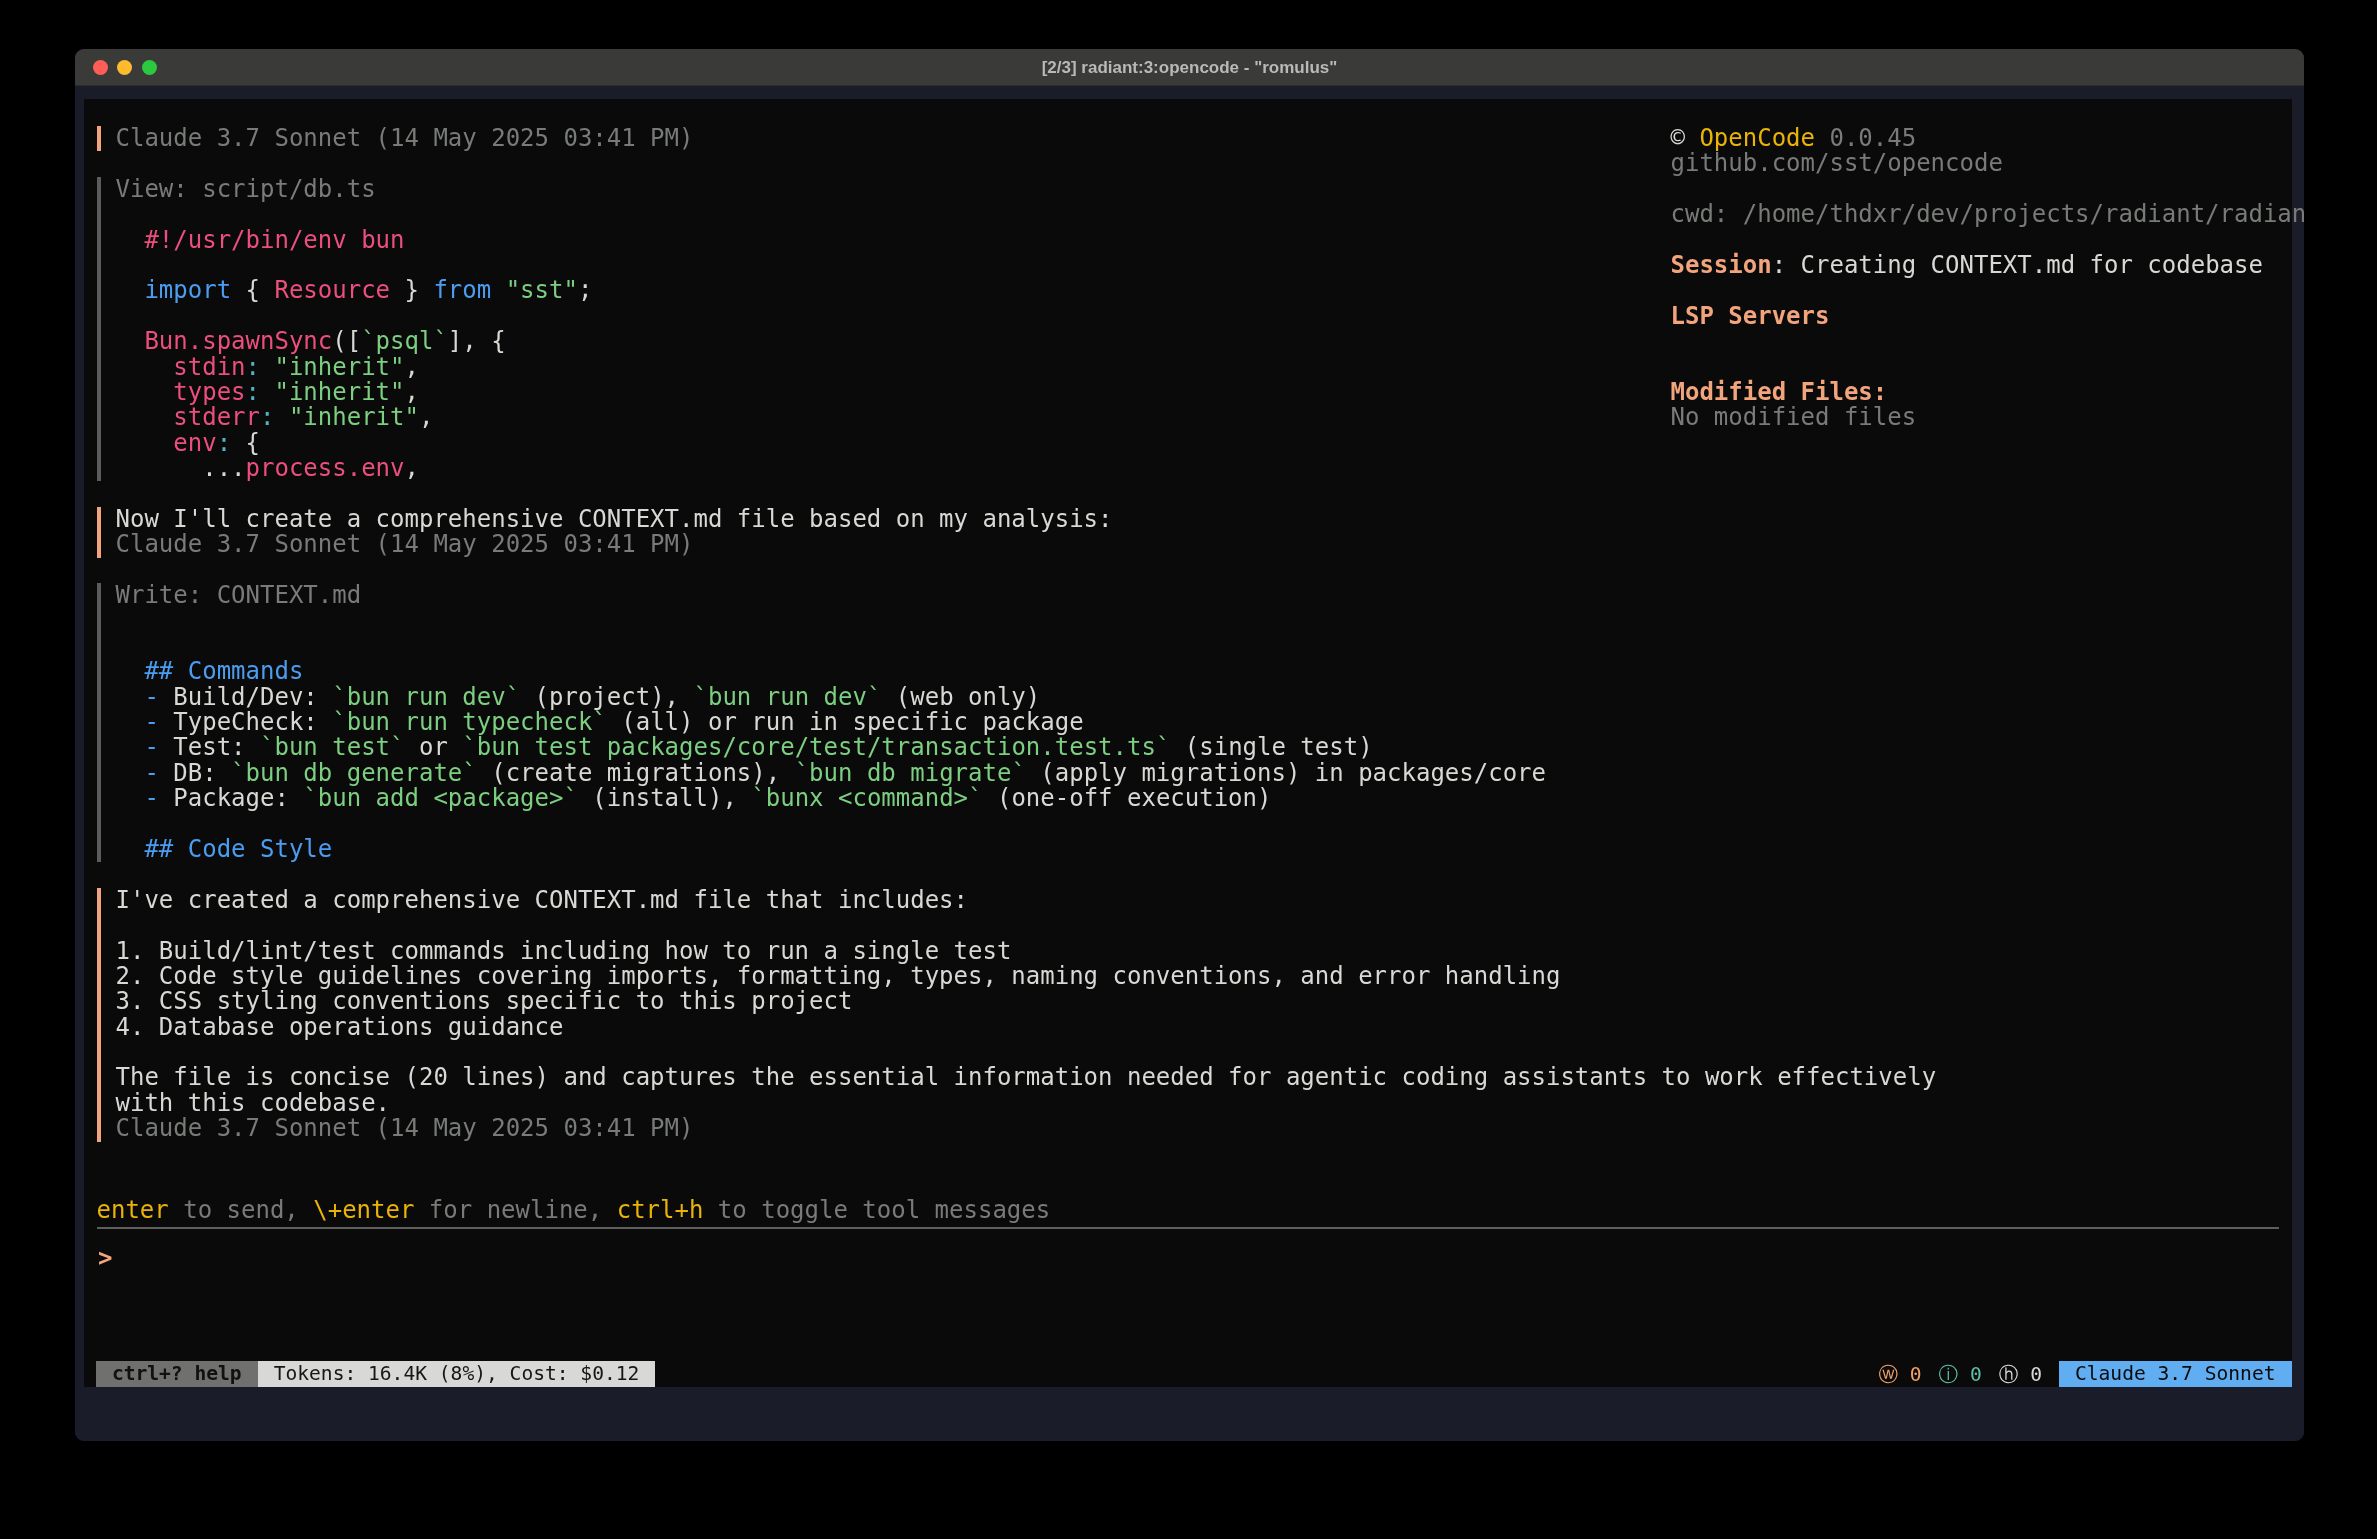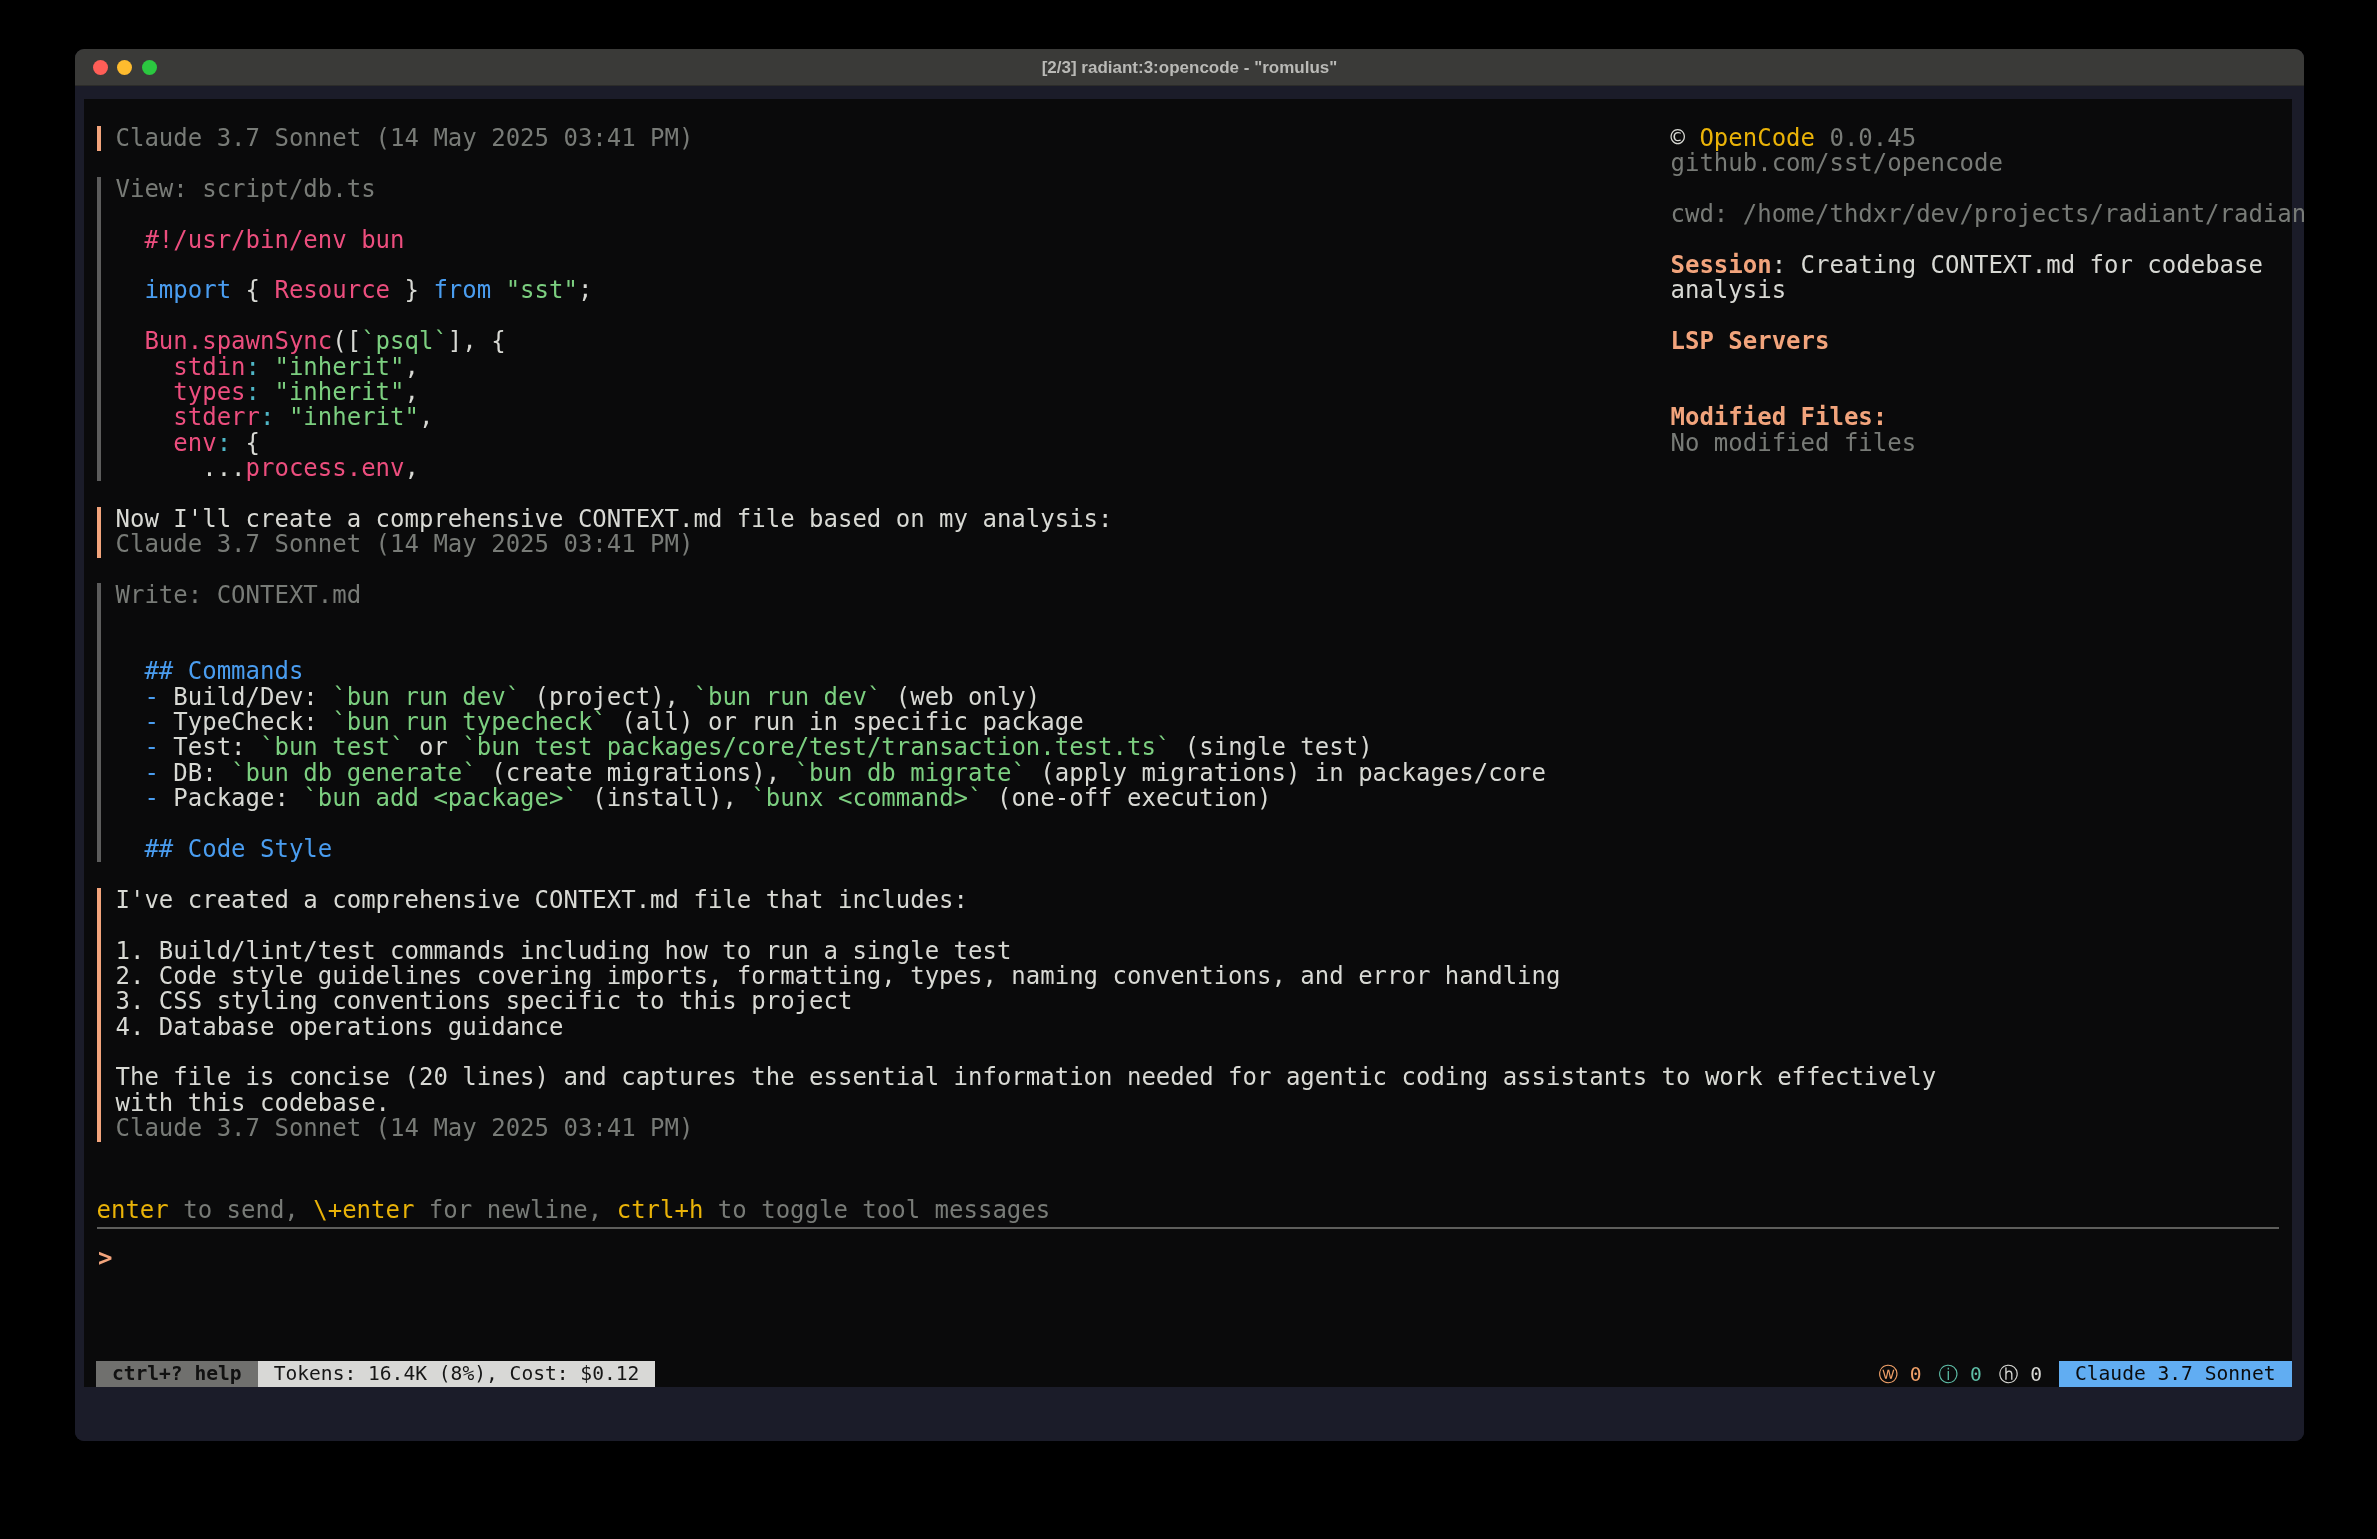--- a/index.html
+++ b/index.html
@@ -128,21 +128,20 @@
           </div>
         </div>
 
       <div id="sidebar">
           <div class="line"><span class="c-w">© </span><span class="c-wb">OpenCode</span><span class="c-g"> 0.0.45</span></div>
           <div class="line"><span class="c-g">github.com/sst/opencode</span></div>
           <div class="line">&nbsp;</div>
           <div class="line"><span class="c-g">cwd: /home/thdxr/dev/projects/radiant/radiant</span></div>
           <div class="line">&nbsp;</div>
           <div class="line"><span class="c-ob">Session</span><span class="c-w">: Creating CONTEXT.md for codebase</span></div>
-          <div class="line"><span class="c-w">analysis</span></div>
           <div class="line">&nbsp;</div>
           <div class="line"><span class="c-ob">LSP Servers</span></div>
           <div class="line">&nbsp;</div>
           <div class="line">&nbsp;</div>
           <div class="line"><span class="c-ob">Modified Files:</span></div>
           <div class="line"><span class="c-g">No modified files</span></div>
         </div>
 
       <div id="hint" class="line"><span class="c-wb">enter</span><span class="c-g"> to send, </span><span class="c-wb">\+enter</span><span class="c-g"> for newline, </span><span class="c-wb">ctrl+h</span><span class="c-g"> to toggle tool messages</span></div>
       <div id="divider"></div>

